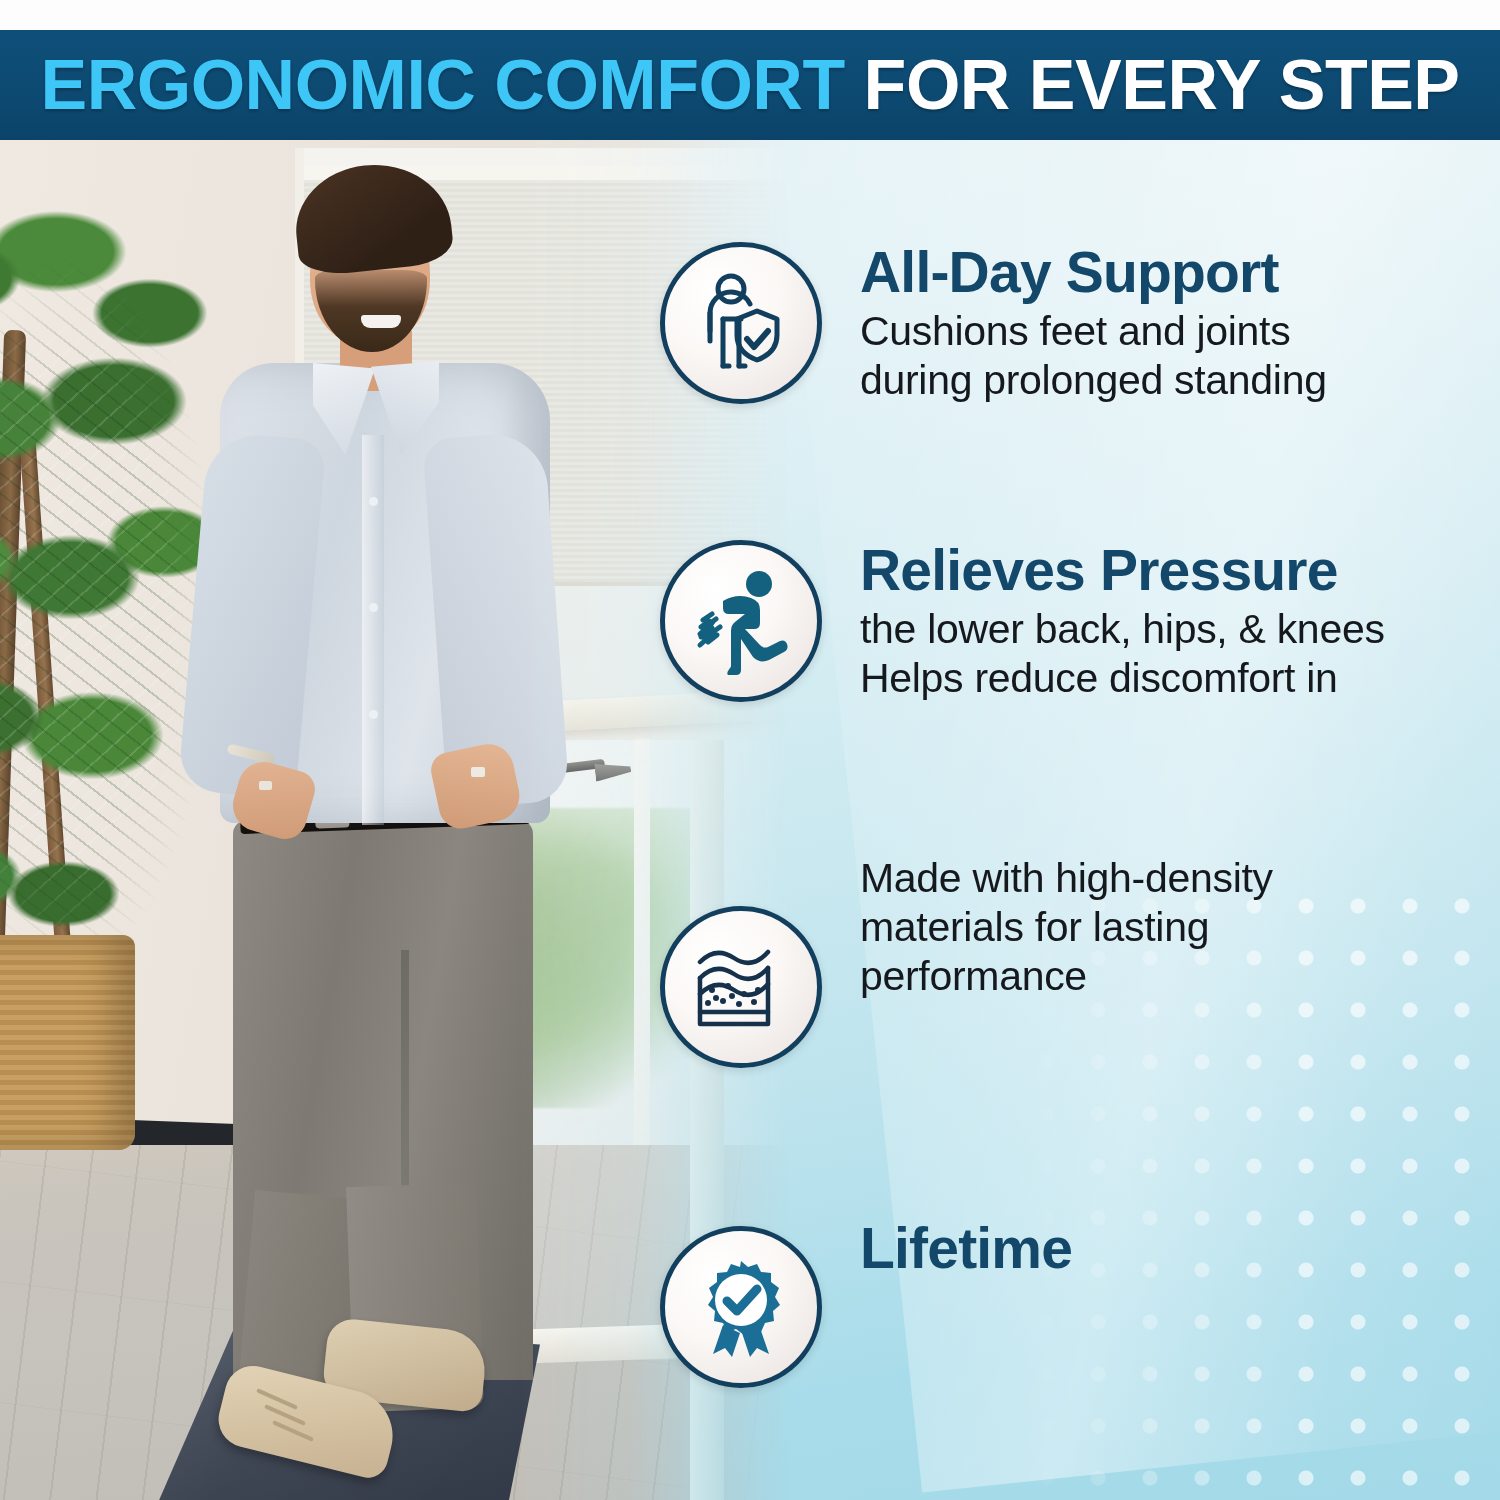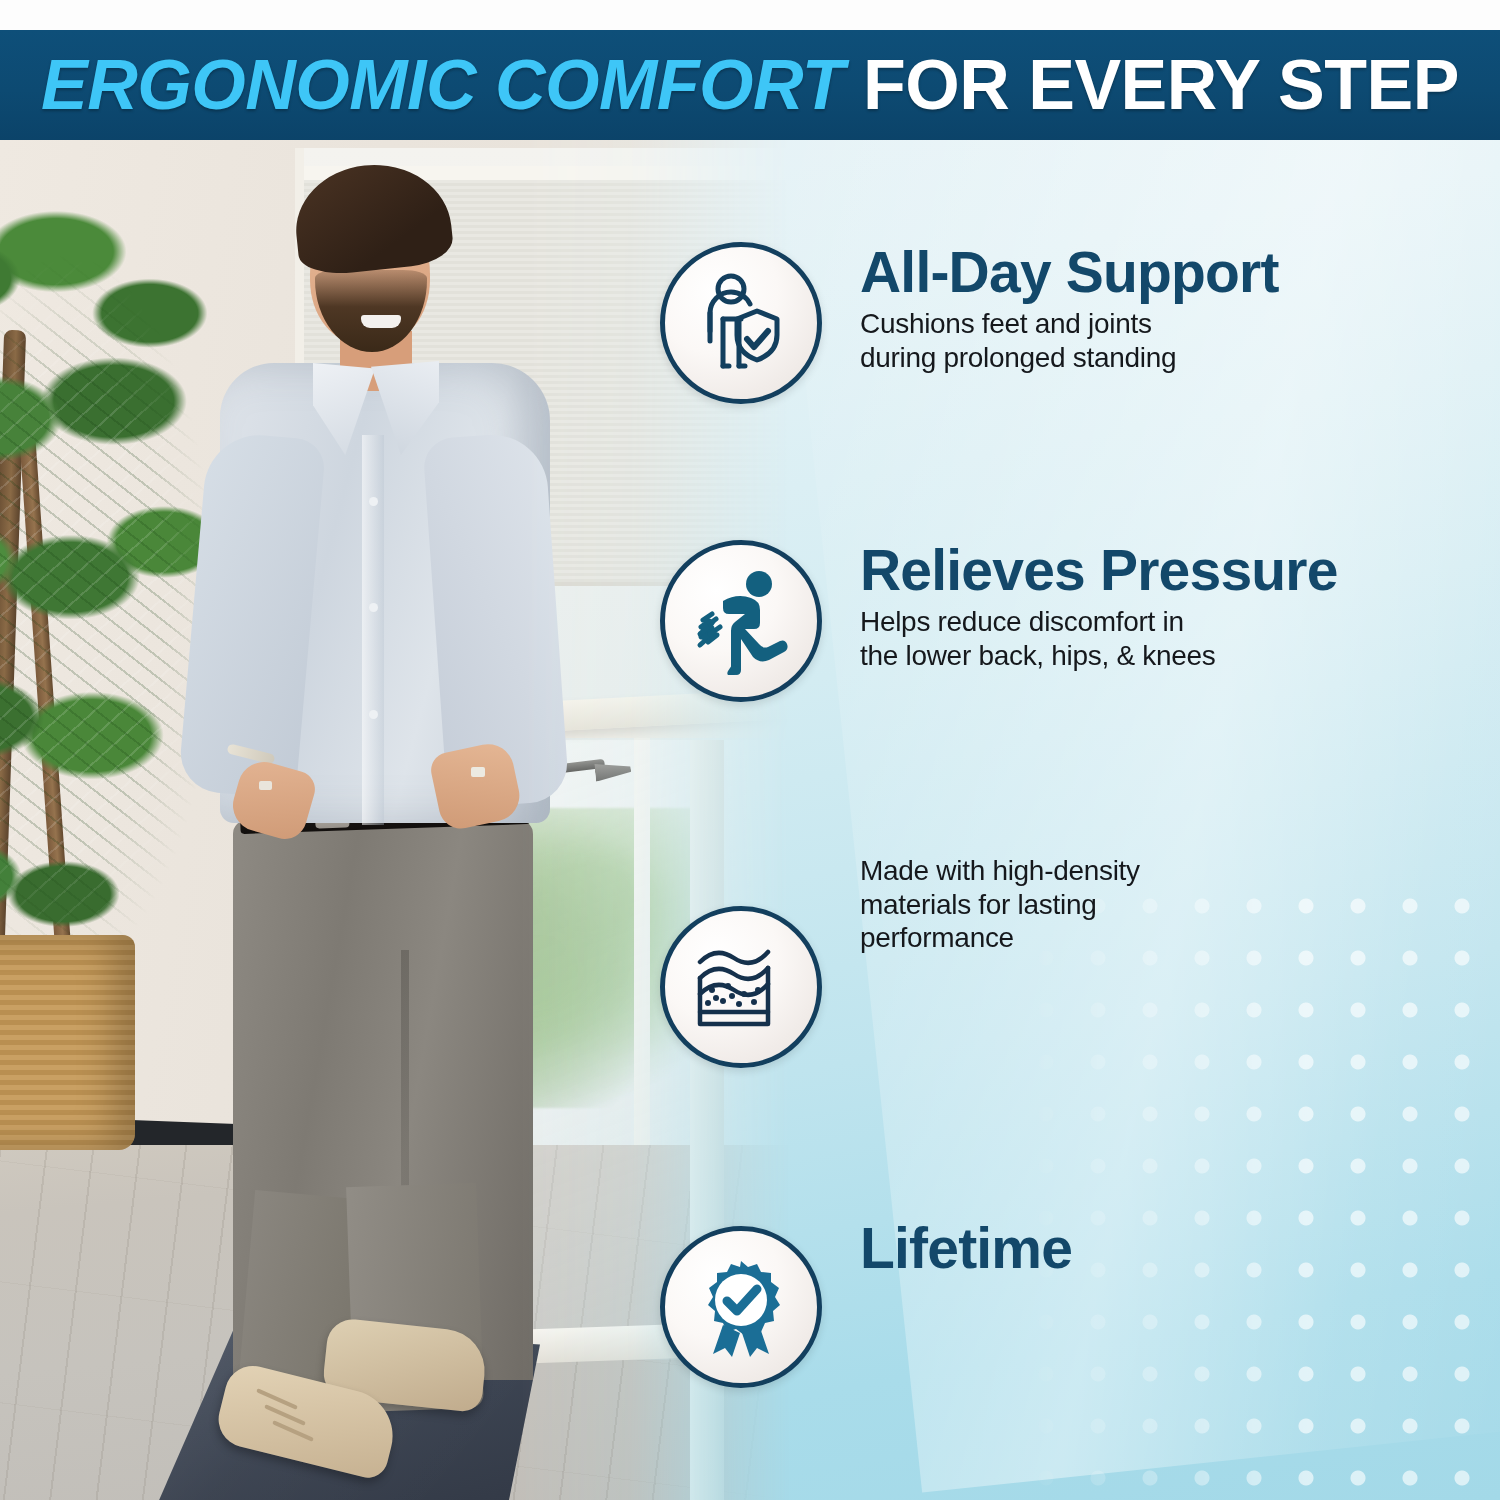--- a/index.html
+++ b/index.html
@@ -43,21 +43,21 @@
     position:absolute; left:0; top:30px; width:100%; height:110px;
     background:linear-gradient(180deg,#0e4f79 0%,#0d4a72 55%,#0b4369 100%);
     display:flex; align-items:center; justify-content:center;
     overflow:hidden;
   }
   .header-title {
     font-size:70px; font-weight:bold; letter-spacing:-0.5px;
     white-space:nowrap; line-height:1;
     text-shadow:0 2px 3px rgba(0,0,0,0.28);
   }
-  .header-title .part-a { color:#3ec6f7;font-style:italic; }
+  .header-title .part-a { color:#3ec6f7; }
   .header-title .part-b { color:#ffffff; }
 
   
   .photo {
     position:absolute; left:0; top:140px; width:790px; height:1360px;
     overflow:hidden;
     -webkit-mask-image:linear-gradient(to right, #000 0%, #000 66%, rgba(0,0,0,0.85) 80%, rgba(0,0,0,0.25) 93%, rgba(0,0,0,0) 100%);
     mask-image:linear-gradient(to right, #000 0%, #000 66%, rgba(0,0,0,0.85) 80%, rgba(0,0,0,0.25) 93%, rgba(0,0,0,0) 100%);
   }
   
@@ -321,21 +321,21 @@
 
   .f-text { margin-left:38px; padding-top:2px; }
   .f-title {
     color:#13486a; font-weight:bold; line-height:1.0;
     letter-spacing:-0.8px;
   }
   .f1 .f-title, .f2 .f-title { font-size:57px; }
   .f3 .f-title, .f4 .f-title { font-size:57px; }
   .f-title .ln { display:block; }
   .f-body {
-    color:#15181c; font-size:28px; line-height:1.20; margin-top:6px;
+    color:#15181c; font-size:41px; line-height:1.20; margin-top:6px;
     letter-spacing:-0.3px;
   }
   .f-body .ln { display:block; }
   .f3 .f-text { padding-top:0; }
   .f4 .f-text { padding-top:0; }
 </style>
 </head>
 <body>
 
 <div class="canvas">
@@ -458,22 +458,22 @@
           </g>
           <path d="M25 47 l-9 6 l6 1 l-8 6 l6 1 l-7 6" fill="none" stroke="#13607f" stroke-width="5" stroke-linecap="round" stroke-linejoin="round"></path>
           <path d="M33 60 l-10 7 l7 1 l-9 7" fill="none" stroke="#13607f" stroke-width="5" stroke-linecap="round" stroke-linejoin="round"></path>
         </svg>
       </div>
       <div class="f-text">
         <div class="f-title">
           <span class="ln">Relieves Pressure</span>
         </div>
         <div class="f-body">
+          <span class="ln">the lower back, hips, &amp; knees</span>
           <span class="ln">Helps reduce discomfort in</span>
-          <span class="ln">the lower back, hips, &amp; knees</span>
         </div>
       </div>
     </div>
 
     <div class="feature f3">
       <div class="icon-circle">
         <svg width="110" height="110" viewBox="0 0 110 110" fill="none" stroke="#15314c" stroke-width="4.5" stroke-linecap="round" stroke-linejoin="round">
           <path d="M14 30 q16 -16 34 -4 q18 12 34 -6"></path>
           <path d="M14 46 q16 -16 34 -4 q18 12 34 -6"></path>
           <path d="M14 46 V92 H82 V36"></path>

